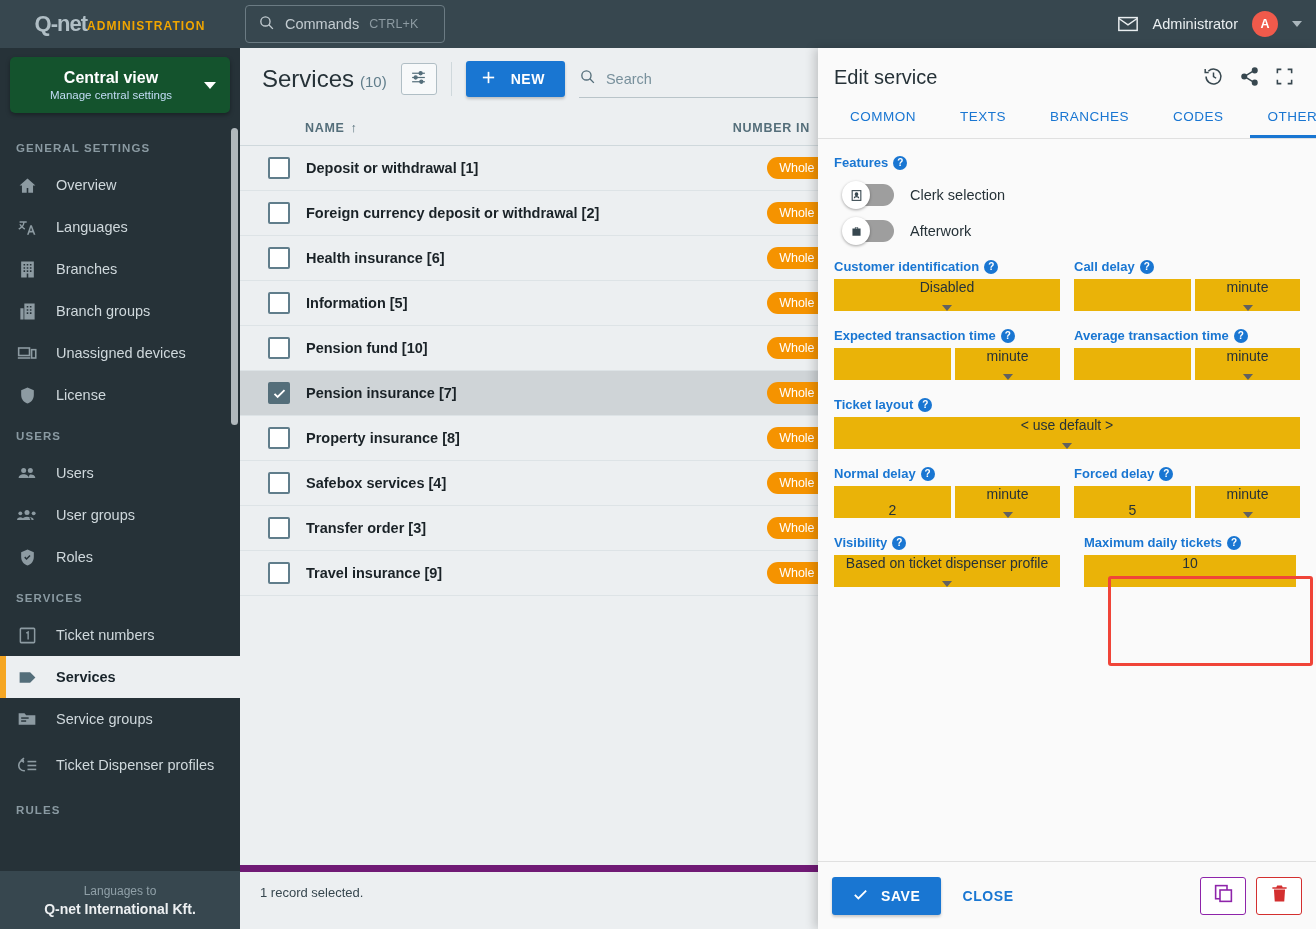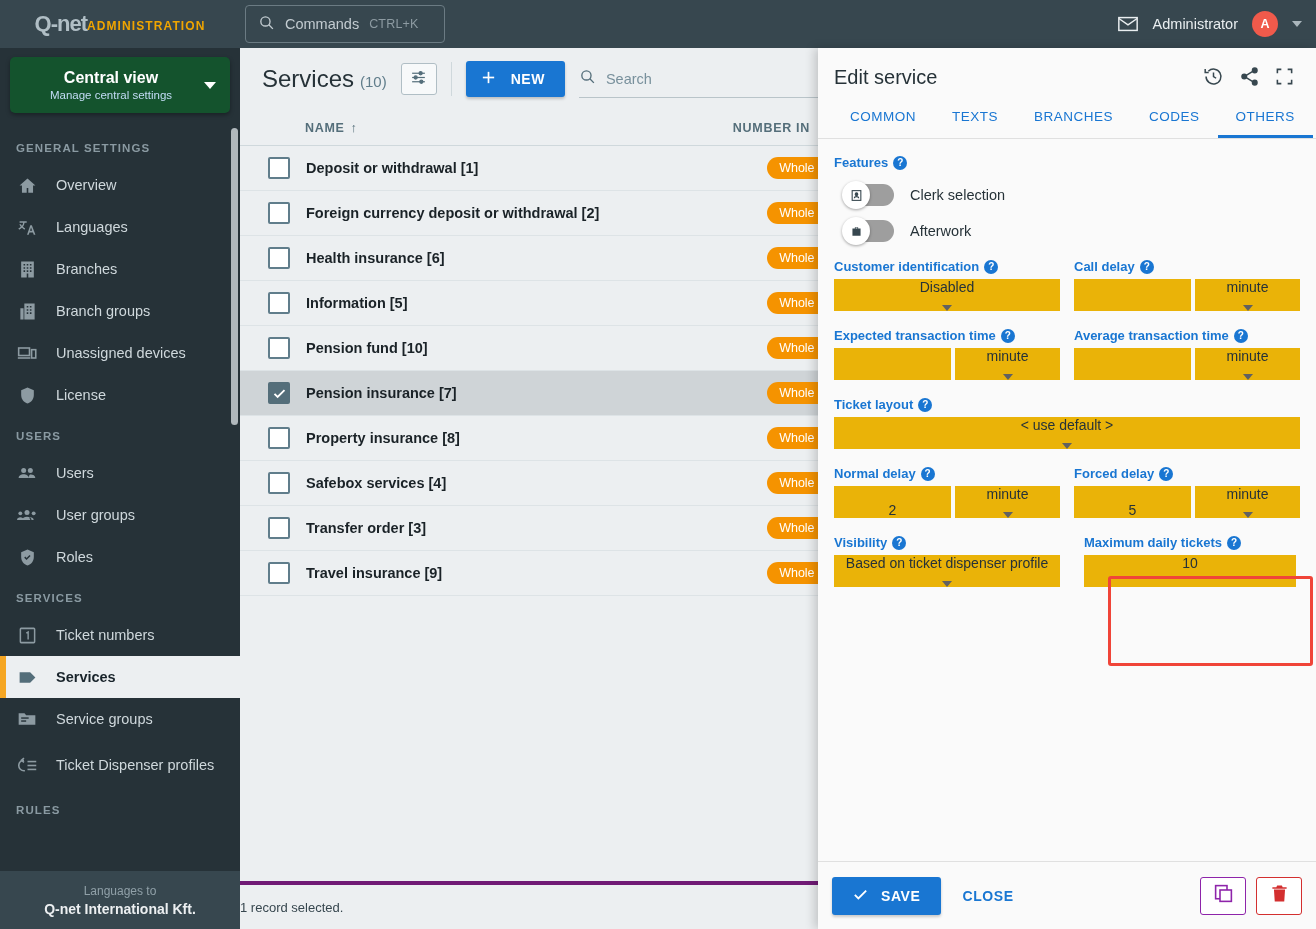--- a/index.html
+++ b/index.html
@@ -103,31 +103,31 @@
 
   .row { height: 45px; display: flex; align-items: center; border-bottom: 1px solid #dde3e6; }
   .row.sel { background: #cfd4d7; }
   .cb { width: 22px; height: 22px; border: 2px solid #607d8b; border-radius: 2px;
         margin-left: 28px; background: #fff; display:flex;align-items:center;justify-content:center; }
   .cb.on { background: #546e7a; border-color: #546e7a; }
   .row-name { margin-left: 16px; font-size: 14.5px; font-weight: bold; color: #1a2227; }
   .badge { margin-left: auto; background: #f59300; color: #fff; font-size: 12.5px;
            border-radius: 11px; padding: 4px 12px; white-space: nowrap; margin-right: -42px; }
 
-  .list-status { position: absolute; left: 0; bottom: 0; width: 580px; height: 48px;
-                 border-top: 4px solid #701a75; display: flex; align-items: center;
-                 font-size: 13px; color: #37474f; }
+  .list-status { position: absolute; left: 0; bottom: 16px; width: 580px; height: 48px;
+                 border-top: 7px solid #701a75; display: flex; align-items: center;
+                 padding-left: 20px; font-size: 13px; color: #37474f; }
 
   
   .panel { position: absolute; left: 818px; top: 48px; width: 498px; height: 881px;
            background: #fafafa; box-shadow: -4px 0 9px rgba(0,0,0,.17); }
   .p-head { padding: 18px 22px 0 16px; display: flex; align-items: flex-start; }
   .p-title { font-size: 20px; color: #263238; }
   .p-actions { margin-left: auto; display: flex; gap: 15px; color: #37474f; align-items: center; }
-  .tabs { display: flex; gap: 0; padding: 10px 0 0 14px; border-bottom: 1px solid #e0e0e0; }
+  .tabs { display: flex; gap: 8px; padding: 10px 0 0 14px; border-bottom: 1px solid #e0e0e0; }
   .tab { padding: 8px 18px 11px 18px; font-size: 13.5px; color: #1976d2; letter-spacing: .5px; }
   .tab.active { border-bottom: 3px solid #1976d2; font-weight: normal; }
 
   .p-body { padding: 16px 16px 0 16px; position: relative; }
   .fl { color: #1976d2; font-size: 13px; font-weight: bold; display: flex; align-items: center; gap: 5px; }
   .qm { width: 14px; height: 14px; border-radius: 50%; background: #1976d2; color: #fff;
         font-size: 10px; font-weight: bold; display:flex;align-items:center;justify-content:center;
         line-height: 1; }
 
   .toggle-row { display: flex; align-items: center; gap: 16px; margin-top: 14px; padding-left: 8px; }

